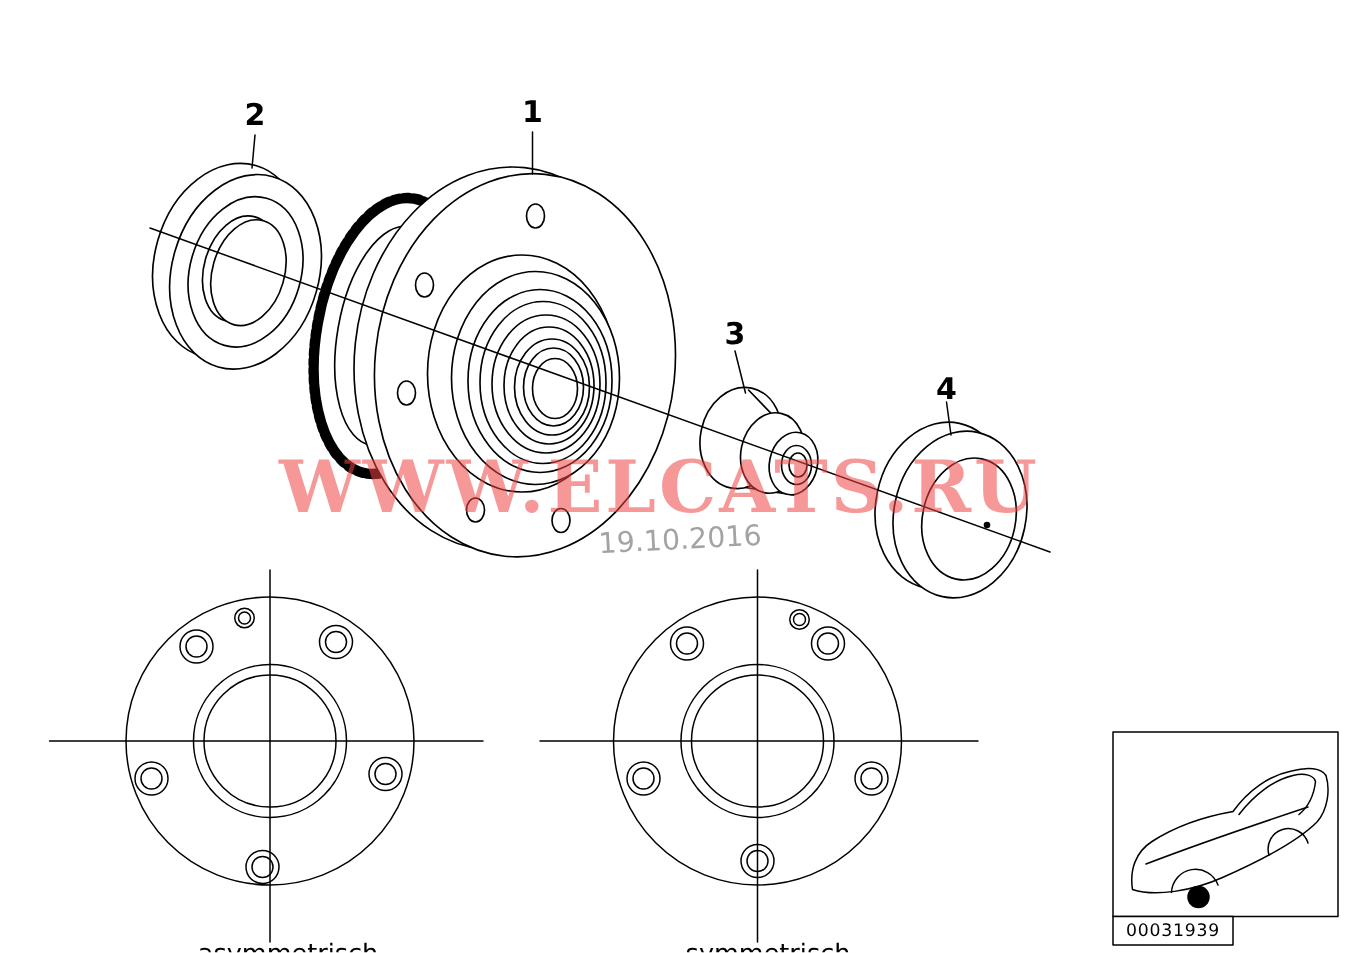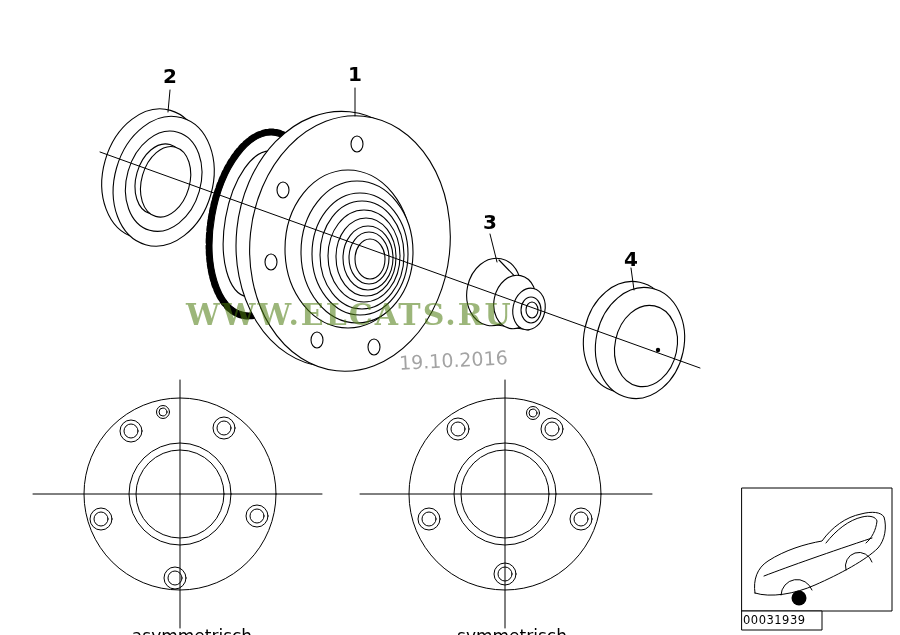--- a/index.html
+++ b/index.html
@@ -13,27 +13,27 @@
     width:22px;text-align:center;cursor:pointer;user-select:none;
   }
   .callout-1{left:344px;top:62px;}
   .callout-2{left:159px;top:64px;}
   .callout-3{left:479px;top:210px;}
   .callout-4{left:620px;top:247px;}
   .caption{position:absolute;font-size:17px;color:#000;width:140px;text-align:center;}
   .caption-left{left:122px;top:626px;}
   .caption-right{left:442px;top:626px;}
   .partnum{
-    position:absolute;left:743px;top:613px;width:78px;text-align:left;
+    position:absolute;left:743px;top:613px;width:78px;text-align:center;
     font-size:11.5px;color:#000;letter-spacing:0.5px;
   }
   .watermark{
     position:absolute;left:186px;top:297px;
     font-family:"DejaVu Serif","Liberation Serif",serif;font-weight:bold;
-    font-size:30px;letter-spacing:2px;color:#4d7c0f;opacity:.55;
+    font-size:48px;letter-spacing:2px;color:#ef4444;opacity:.55;
     white-space:nowrap;pointer-events:none;
   }
   .wm-date{
     position:absolute;left:399px;top:349px;font-size:19px;color:#9a9a9a;
     opacity:.9;transform:rotate(-3deg);pointer-events:none;
   }
 </style>
 </head>
 <body>
 

